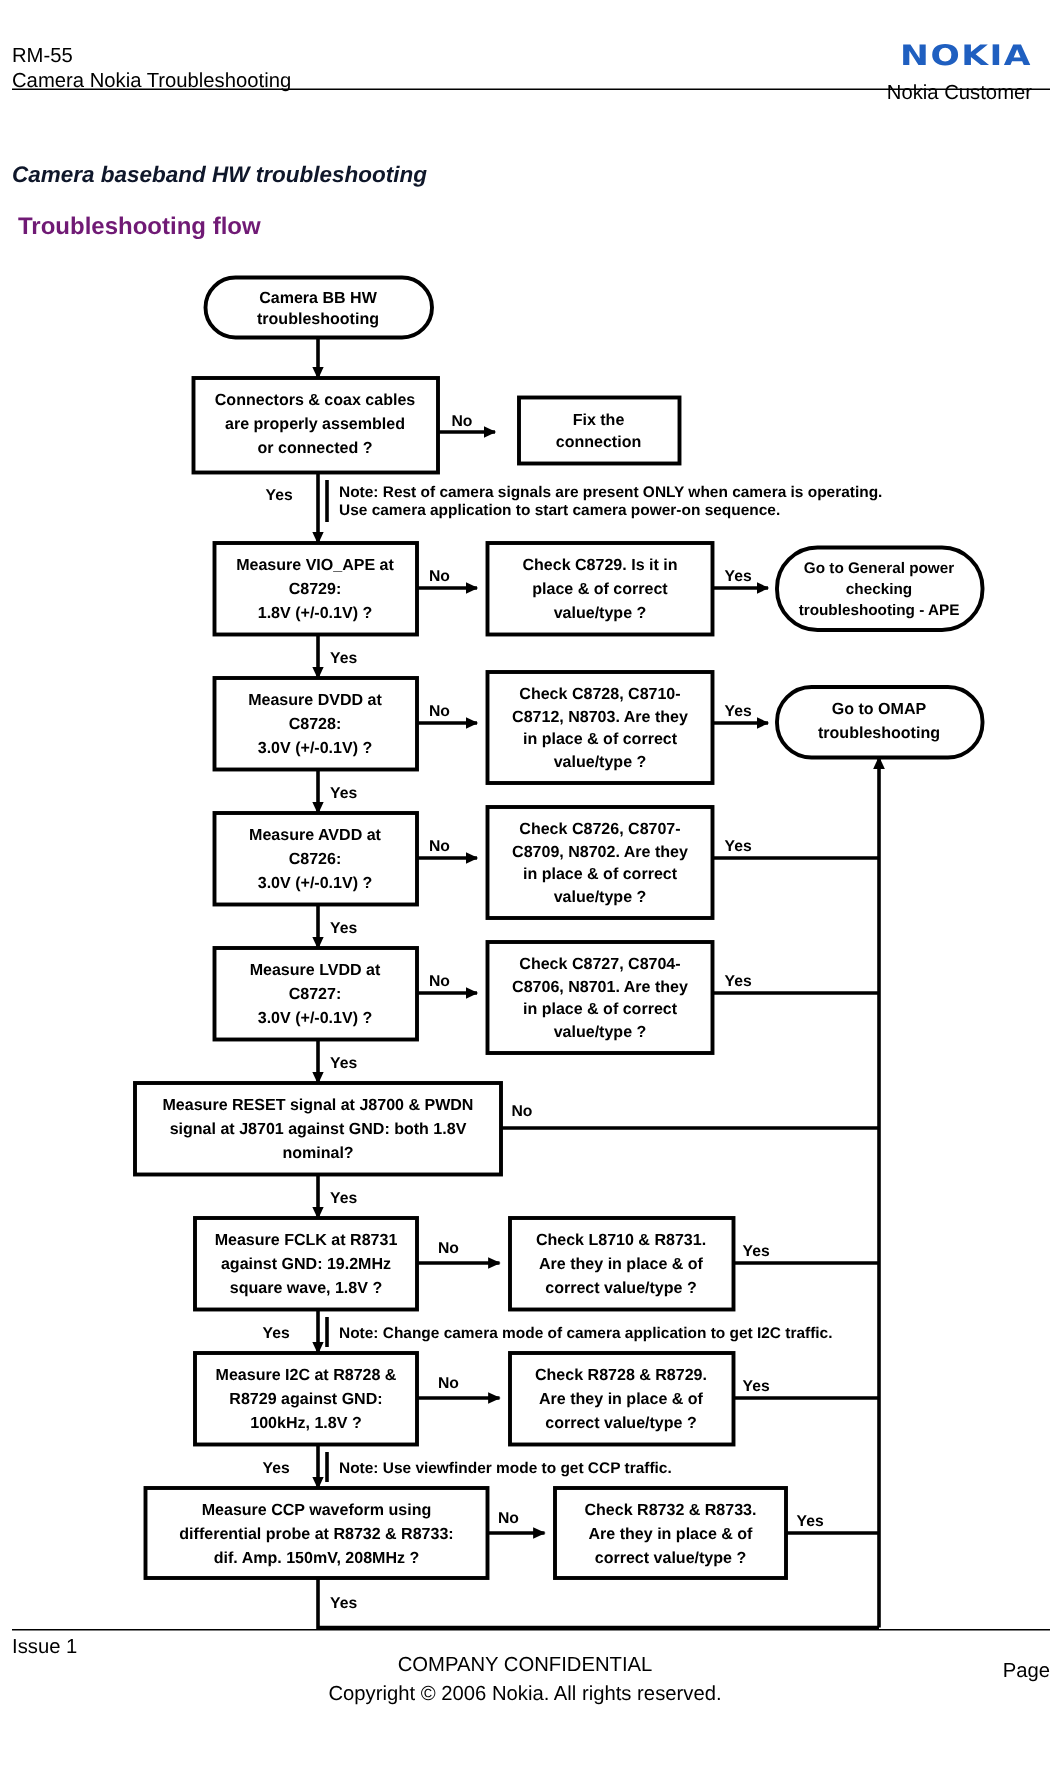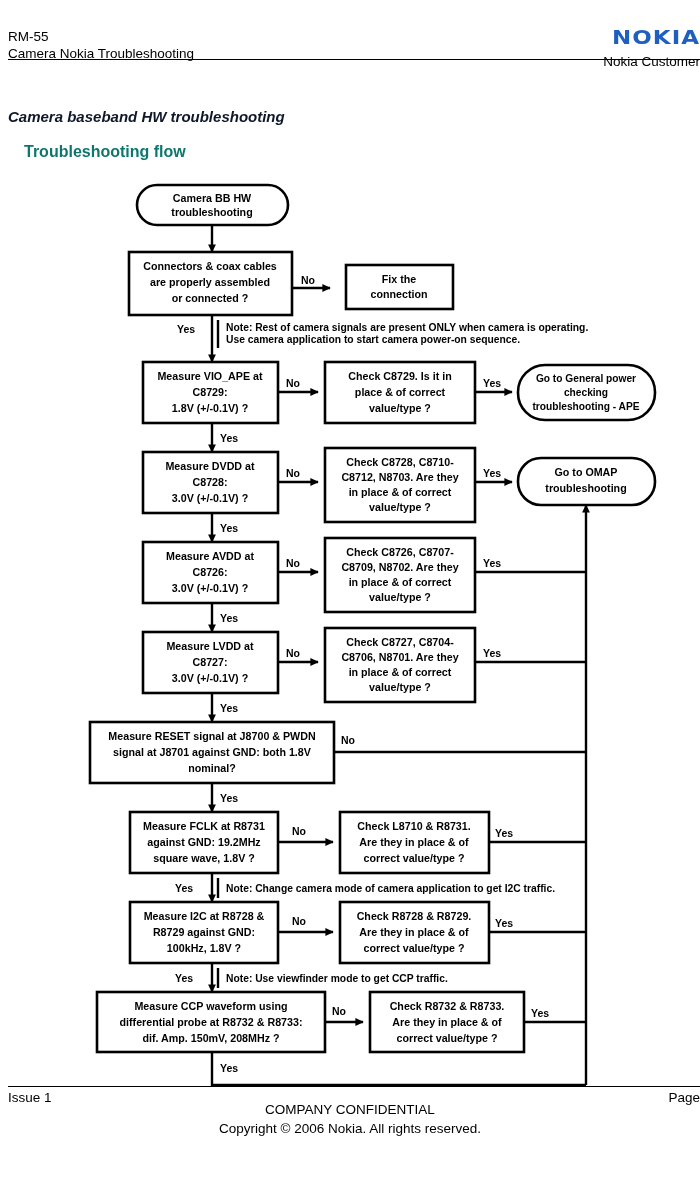--- a/index.html
+++ b/index.html
@@ -6,56 +6,56 @@
   body{
     width:700px;height:1177px;position:relative;overflow:hidden;
     font-family:"Liberation Sans","DejaVu Sans",sans-serif;
     color:#000;
   }
   .page{position:relative;width:700px;height:1177px;}
 
   
   .hdr{position:absolute;left:0;top:28px;width:700px;height:42px;}
   .hdr-left{position:absolute;left:8px;top:0;font-size:13.5px;line-height:17px;}
-  .hdr-right{position:absolute;right:0;top:0;text-align:right;}
+  .hdr-right{position:absolute;right:12px;top:0;text-align:right;}
   .nokia-logo{
     font-family:"DejaVu Sans",sans-serif;
     font-size:23px;font-weight:bold;letter-spacing:1px;
     color:#1f5fc0;line-height:24px;white-space:nowrap;
     transform:scaleY(0.82);transform-origin:right top;
   }
   .hdr-sub{font-size:13.5px;line-height:17px;margin-top:1px;white-space:nowrap;text-align:right;}
   .hdr-rule{position:absolute;left:8px;top:59px;width:700px;height:0;
             border-top:1.6px solid #000;}
 
   
   .h-blue{position:absolute;left:8px;top:108px;
     font-size:15px;font-weight:bold;font-style:italic;color:#0f172a;}
-  .h-black{position:absolute;left:24px;top:143px;
-    font-size:16px;font-weight:bold;color:#0f766e;}
+  .h-black{position:absolute;left:12px;top:143px;
+    font-size:16px;font-weight:bold;color:#701a75;}
 
   
   .flow{position:absolute;left:0;top:170px;width:700px;height:925px;}
   .flow text{font-family:"Liberation Sans","DejaVu Sans",sans-serif;fill:#000;}
   .nodetext{font-size:10.7px;font-weight:bold;}
   .termtext{font-size:10.7px;font-weight:bold;}
   .termtext-b{font-size:10.2px;font-weight:bold;}
   .edgelabel{font-size:10.5px;font-weight:bold;}
   .notetext{font-size:10.3px;font-weight:bold;}
   .box{fill:#fff;stroke:#000;stroke-width:2.6;}
   .term{fill:#fff;stroke:#000;stroke-width:2.6;}
   .ln{stroke:#000;stroke-width:2.4;fill:none;}
 
   
   .ftr-rule{position:absolute;left:8px;top:1086px;width:700px;height:0;
             border-top:1.8px solid #000;}
   .ftr{position:absolute;left:0;top:1090px;width:700px;height:46px;font-size:13.5px;}
   .ftr-left{position:absolute;left:8px;top:0;text-align:right;}
   .ftr-center{position:absolute;left:0;top:10px;width:700px;text-align:center;line-height:19px;}
-  .ftr-right{position:absolute;right:0;top:0;white-space:nowrap;}
+  .ftr-right{position:absolute;right:0;top:16px;white-space:nowrap;}
 </style>
 </head>
 <body>
 
 <div class="page">
 
   <div class="hdr">
     <div class="hdr-left">
       <div>RM-55</div>
       <div>Camera Nokia Troubleshooting</div>

